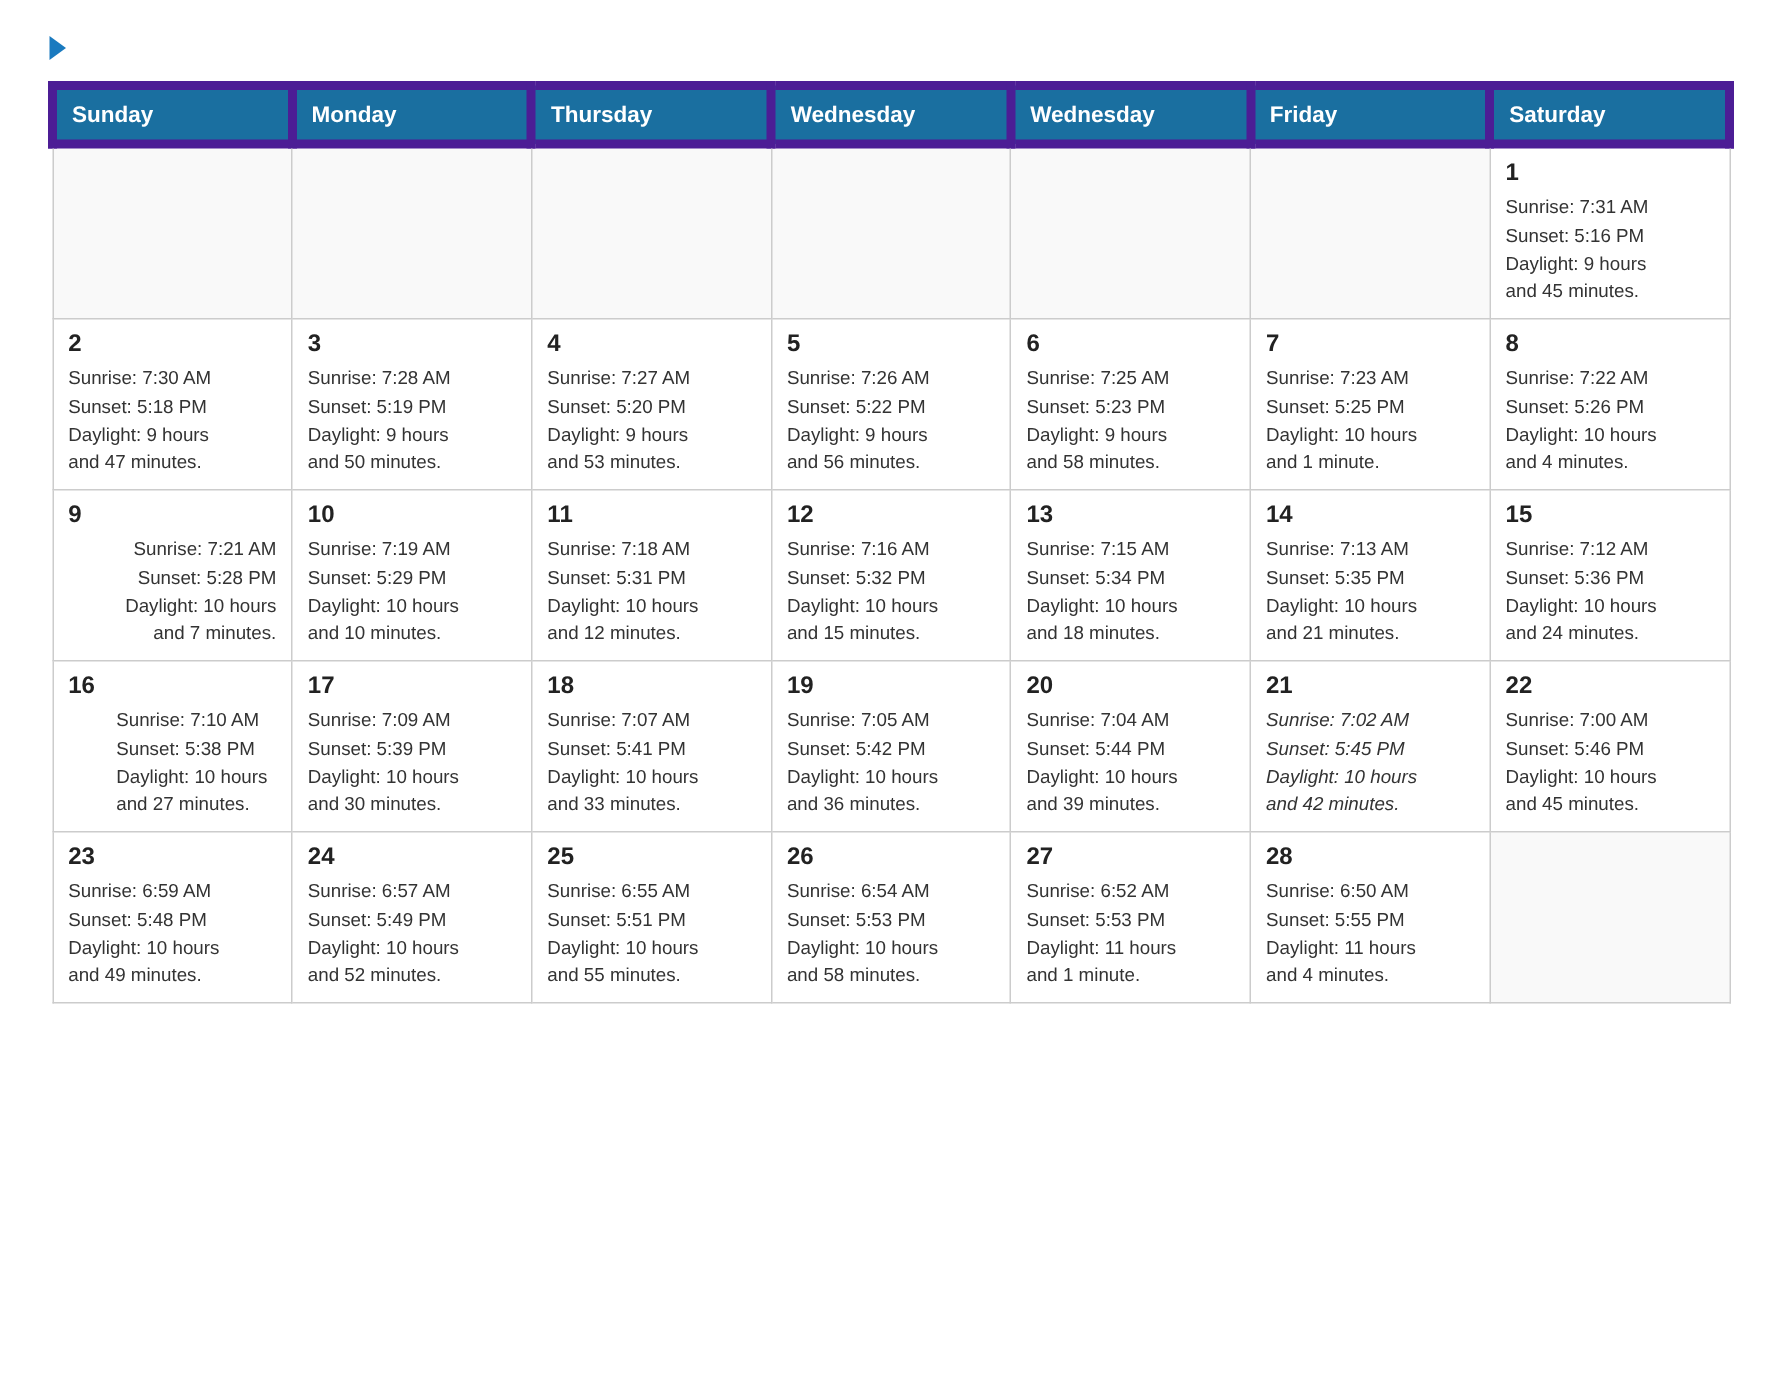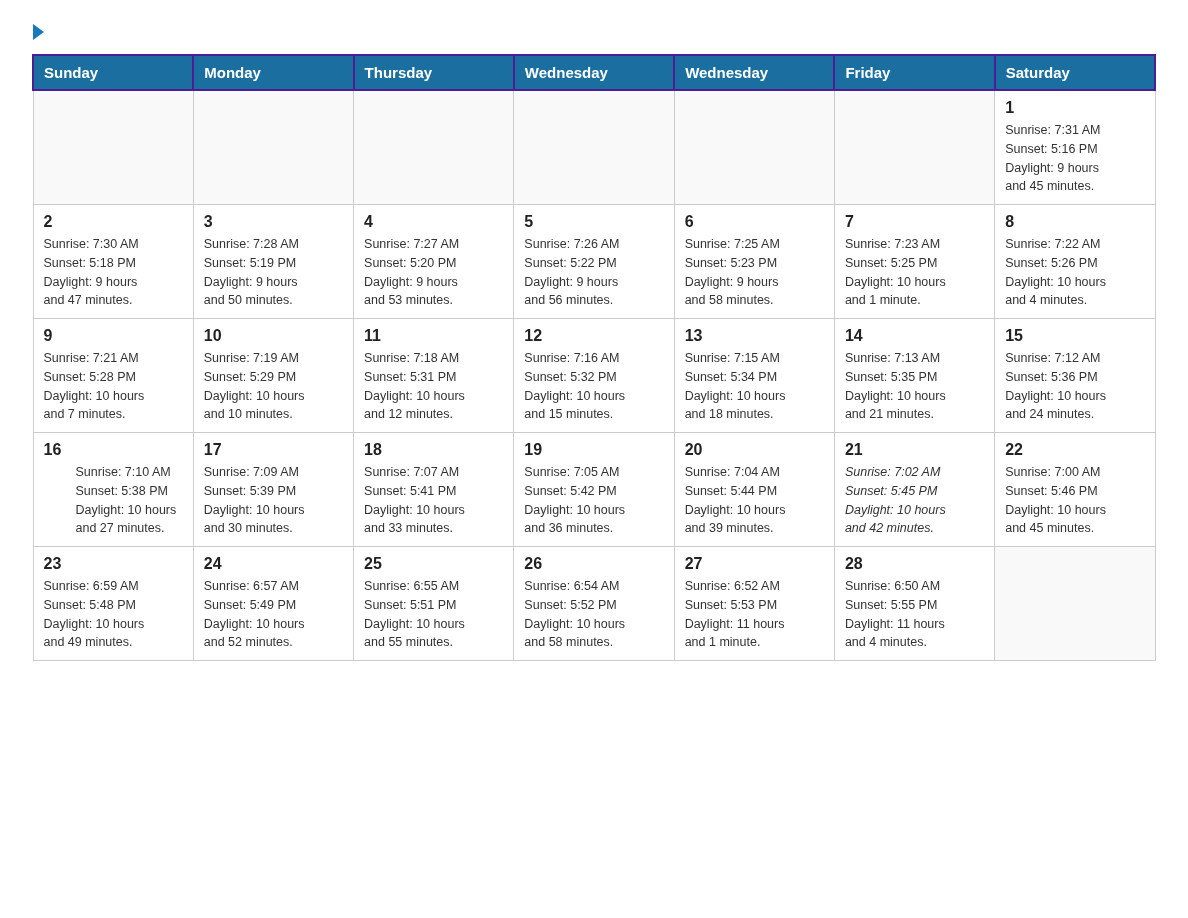--- a/index.html
+++ b/index.html
@@ -40,21 +40,21 @@
       border-collapse: collapse;
       table-layout: fixed;
     }
     .calendar th {
       background-color: #1a6fa0;
       color: #fff;
       font-size: 15px;
       font-weight: bold;
       padding: 8px 10px;
       text-align: left;
-      border: 2px solid #4c1d95;
+      border: 6px solid #4c1d95;
     }
     .calendar td {
       vertical-align: top;
       padding: 8px 10px;
       border: 1px solid #ccc;
       font-size: 12.5px;
       color: #333;
       height: 110px;
       background: #fff;
     }
@@ -192,21 +192,21 @@
           <span class="day-number">8</span>
           <div class="day-info" style="white-space: pre-line;">Sunrise: 7:22 AM
 Sunset: 5:26 PM
 Daylight: 10 hours
 and 4 minutes.</div>
         </td>
       </tr>
       <tr>
         <td>
           <span class="day-number">9</span>
-          <div class="day-info" style="white-space: pre-line;">Sunrise: 7:21 AM
+          <div class="day-info" style="white-space: pre-line; text-align: right;">Sunrise: 7:21 AM
 Sunset: 5:28 PM
 Daylight: 10 hours
 and 7 minutes.</div>
         </td>
         <td>
           <span class="day-number">10</span>
           <div class="day-info" style="white-space: pre-line;">Sunrise: 7:19 AM
 Sunset: 5:29 PM
 Daylight: 10 hours
 and 10 minutes.</div>
@@ -316,21 +316,21 @@
         <td>
           <span class="day-number">25</span>
           <div class="day-info" style="white-space: pre-line;">Sunrise: 6:55 AM
 Sunset: 5:51 PM
 Daylight: 10 hours
 and 55 minutes.</div>
         </td>
         <td>
           <span class="day-number">26</span>
           <div class="day-info" style="white-space: pre-line;">Sunrise: 6:54 AM
-Sunset: 5:52 PM
+Sunset: 5:53 PM
 Daylight: 10 hours
 and 58 minutes.</div>
         </td>
         <td>
           <span class="day-number">27</span>
           <div class="day-info" style="white-space: pre-line;">Sunrise: 6:52 AM
 Sunset: 5:53 PM
 Daylight: 11 hours
 and 1 minute.</div>
         </td>

